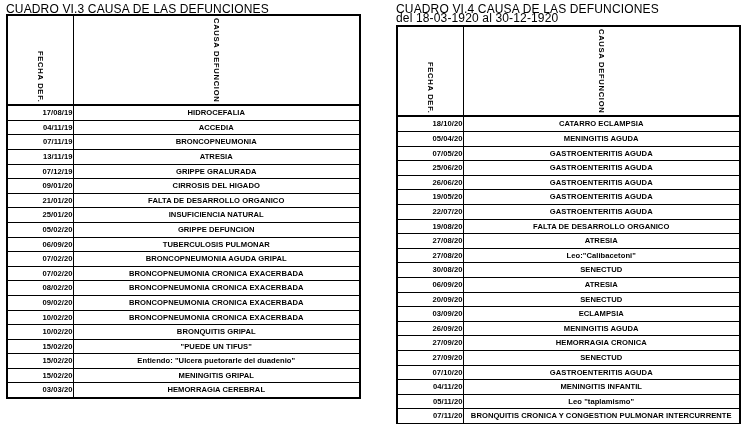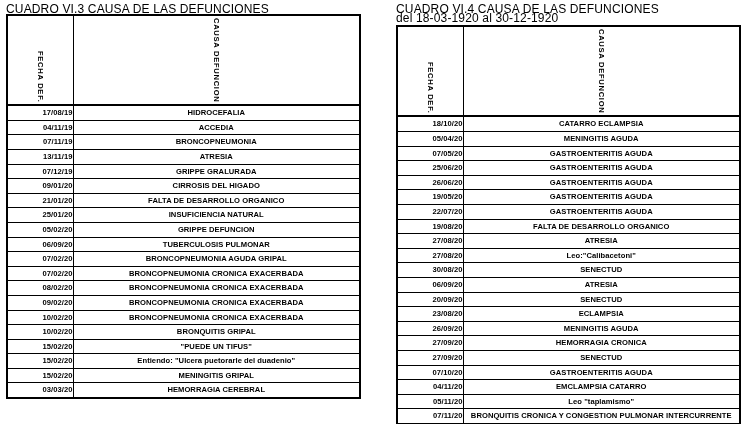--- a/index.html
+++ b/index.html
@@ -294,42 +294,42 @@
           </tr>
           <tr class="data-row">
             <td class="cell-date">06/09/20</td>
             <td class="cell-cause">ATRESIA</td>
           </tr>
           <tr class="data-row">
             <td class="cell-date">20/09/20</td>
             <td class="cell-cause">SENECTUD</td>
           </tr>
           <tr class="data-row">
-            <td class="cell-date">23/08/20</td>
+            <td class="cell-date">03/09/20</td>
             <td class="cell-cause">ECLAMPSIA</td>
           </tr>
           <tr class="data-row">
             <td class="cell-date">26/09/20</td>
             <td class="cell-cause">MENINGITIS AGUDA</td>
           </tr>
           <tr class="data-row">
             <td class="cell-date">27/09/20</td>
             <td class="cell-cause">HEMORRAGIA CRONICA</td>
           </tr>
           <tr class="data-row">
             <td class="cell-date">27/09/20</td>
             <td class="cell-cause">SENECTUD</td>
           </tr>
           <tr class="data-row">
             <td class="cell-date">07/10/20</td>
             <td class="cell-cause">GASTROENTERITIS AGUDA</td>
           </tr>
           <tr class="data-row">
             <td class="cell-date">04/11/20</td>
-            <td class="cell-cause">EMCLAMPSIA  CATARRO</td>
+            <td class="cell-cause">MENINGITIS  INFANTIL</td>
           </tr>
           <tr class="data-row">
             <td class="cell-date">05/11/20</td>
             <td class="cell-cause note">Leo "taplamismo"</td>
           </tr>
           <tr class="data-row">
             <td class="cell-date">07/11/20</td>
             <td class="cell-cause">BRONQUITIS CRONICA Y CONGESTION PULMONAR INTERCURRENTE</td>
           </tr>
         </tbody>

